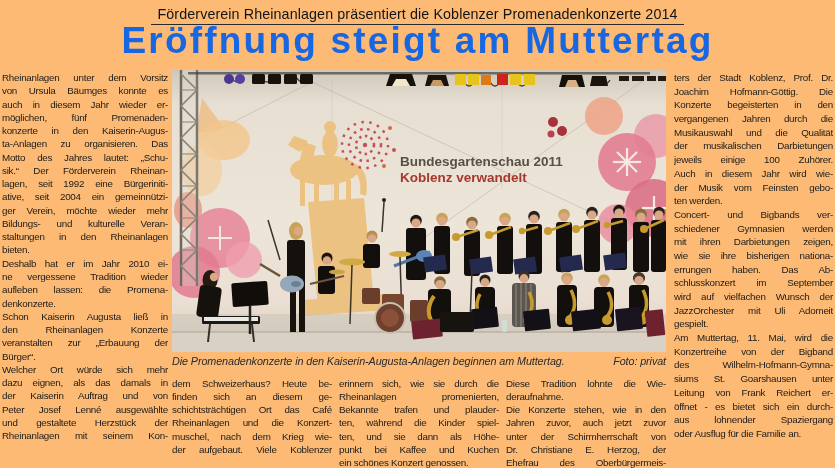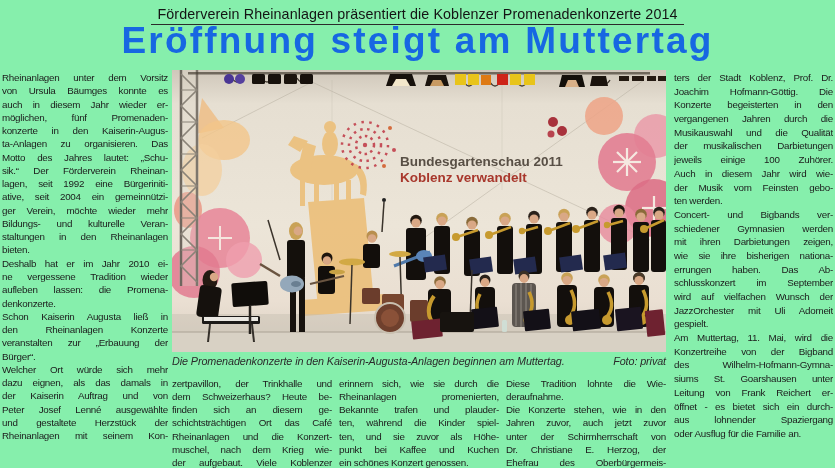--- a/index.html
+++ b/index.html
@@ -1,17 +1,17 @@
 <!DOCTYPE html>
 <html><head>
 <meta charset="utf-8">
 <style>
   html,body{margin:0;padding:0;background:#ffffff;width:835px;height:468px;overflow:hidden;
     font-family:"Liberation Sans",sans-serif;}
-  .page{position:relative;width:835px;height:468px;background:#86efac;}
+  .page{position:relative;width:835px;height:468px;background:#fdba74;}
   .kicker{position:absolute;top:5px;left:0;width:835px;text-align:center;}
   .kicker span{display:inline-block;font-size:14.3px;color:#141414;
     border-bottom:1.5px solid #2b2b2b;padding:0 6px 2px 6px;letter-spacing:.1px;}
   .headline{position:absolute;top:21px;left:0;width:835px;margin:0;text-align:center;
     font-size:37px;font-weight:bold;color:#1767E2;letter-spacing:2.2px;line-height:40px;}
   .col{position:absolute;font-size:9.8px;letter-spacing:-0.25px;color:#1b1b1b;}
   .col .tl{text-align:justify;text-align-last:justify;overflow:hidden;white-space:normal;}
   .col .tl.pend{text-align-last:left;}
   .col .tl b{letter-spacing:-0.1px;}
   .col-left{left:2px;top:71px;width:166px;}
@@ -381,34 +381,33 @@
       </g>
     </svg>
   </div>
 
   <div class="caption-row">
     <span>Die Promenadenkonzerte in den Kaiserin-Augusta-Anlagen beginnen am Muttertag.</span>
     <span>Foto: privat</span>
   </div>
 
   <div class="col bot bot1">
-      <div class="tl">zertpavillon, der Trinkhalle und</div>
       <div class="tl">dem Schweizerhaus? Heute be-</div>
       <div class="tl">finden sich an diesem ge-</div>
       <div class="tl">schichtsträchtigen Ort das Café</div>
       <div class="tl">Rheinanlagen und die Konzert-</div>
       <div class="tl">muschel, nach dem Krieg wie-</div>
       <div class="tl">der aufgebaut. Viele Koblenzer</div>
     </div>
   <div class="col bot bot2">
       <div class="tl">erinnern sich, wie sie durch die</div>
       <div class="tl">Rheinanlagen promenierten,</div>
       <div class="tl">Bekannte trafen und plauder-</div>
       <div class="tl">ten, während die Kinder spiel-</div>
-      <div class="tl">ten, und sie zuvor als Höhe-</div>
+      <div class="tl">ten, und sie dann als Höhe-</div>
       <div class="tl">punkt bei Kaffee und Kuchen</div>
       <div class="tl pend">ein schönes Konzert genossen.</div>
     </div>
   <div class="col bot bot3">
       <div class="tl">Diese Tradition lohnte die Wie-</div>
       <div class="tl pend">deraufnahme.</div>
       <div class="tl">Die Konzerte stehen, wie in den</div>
       <div class="tl">Jahren zuvor, auch jetzt zuvor</div>
       <div class="tl">unter der Schirmherrschaft von</div>
       <div class="tl">Dr. Christiane E. Herzog, der</div>

